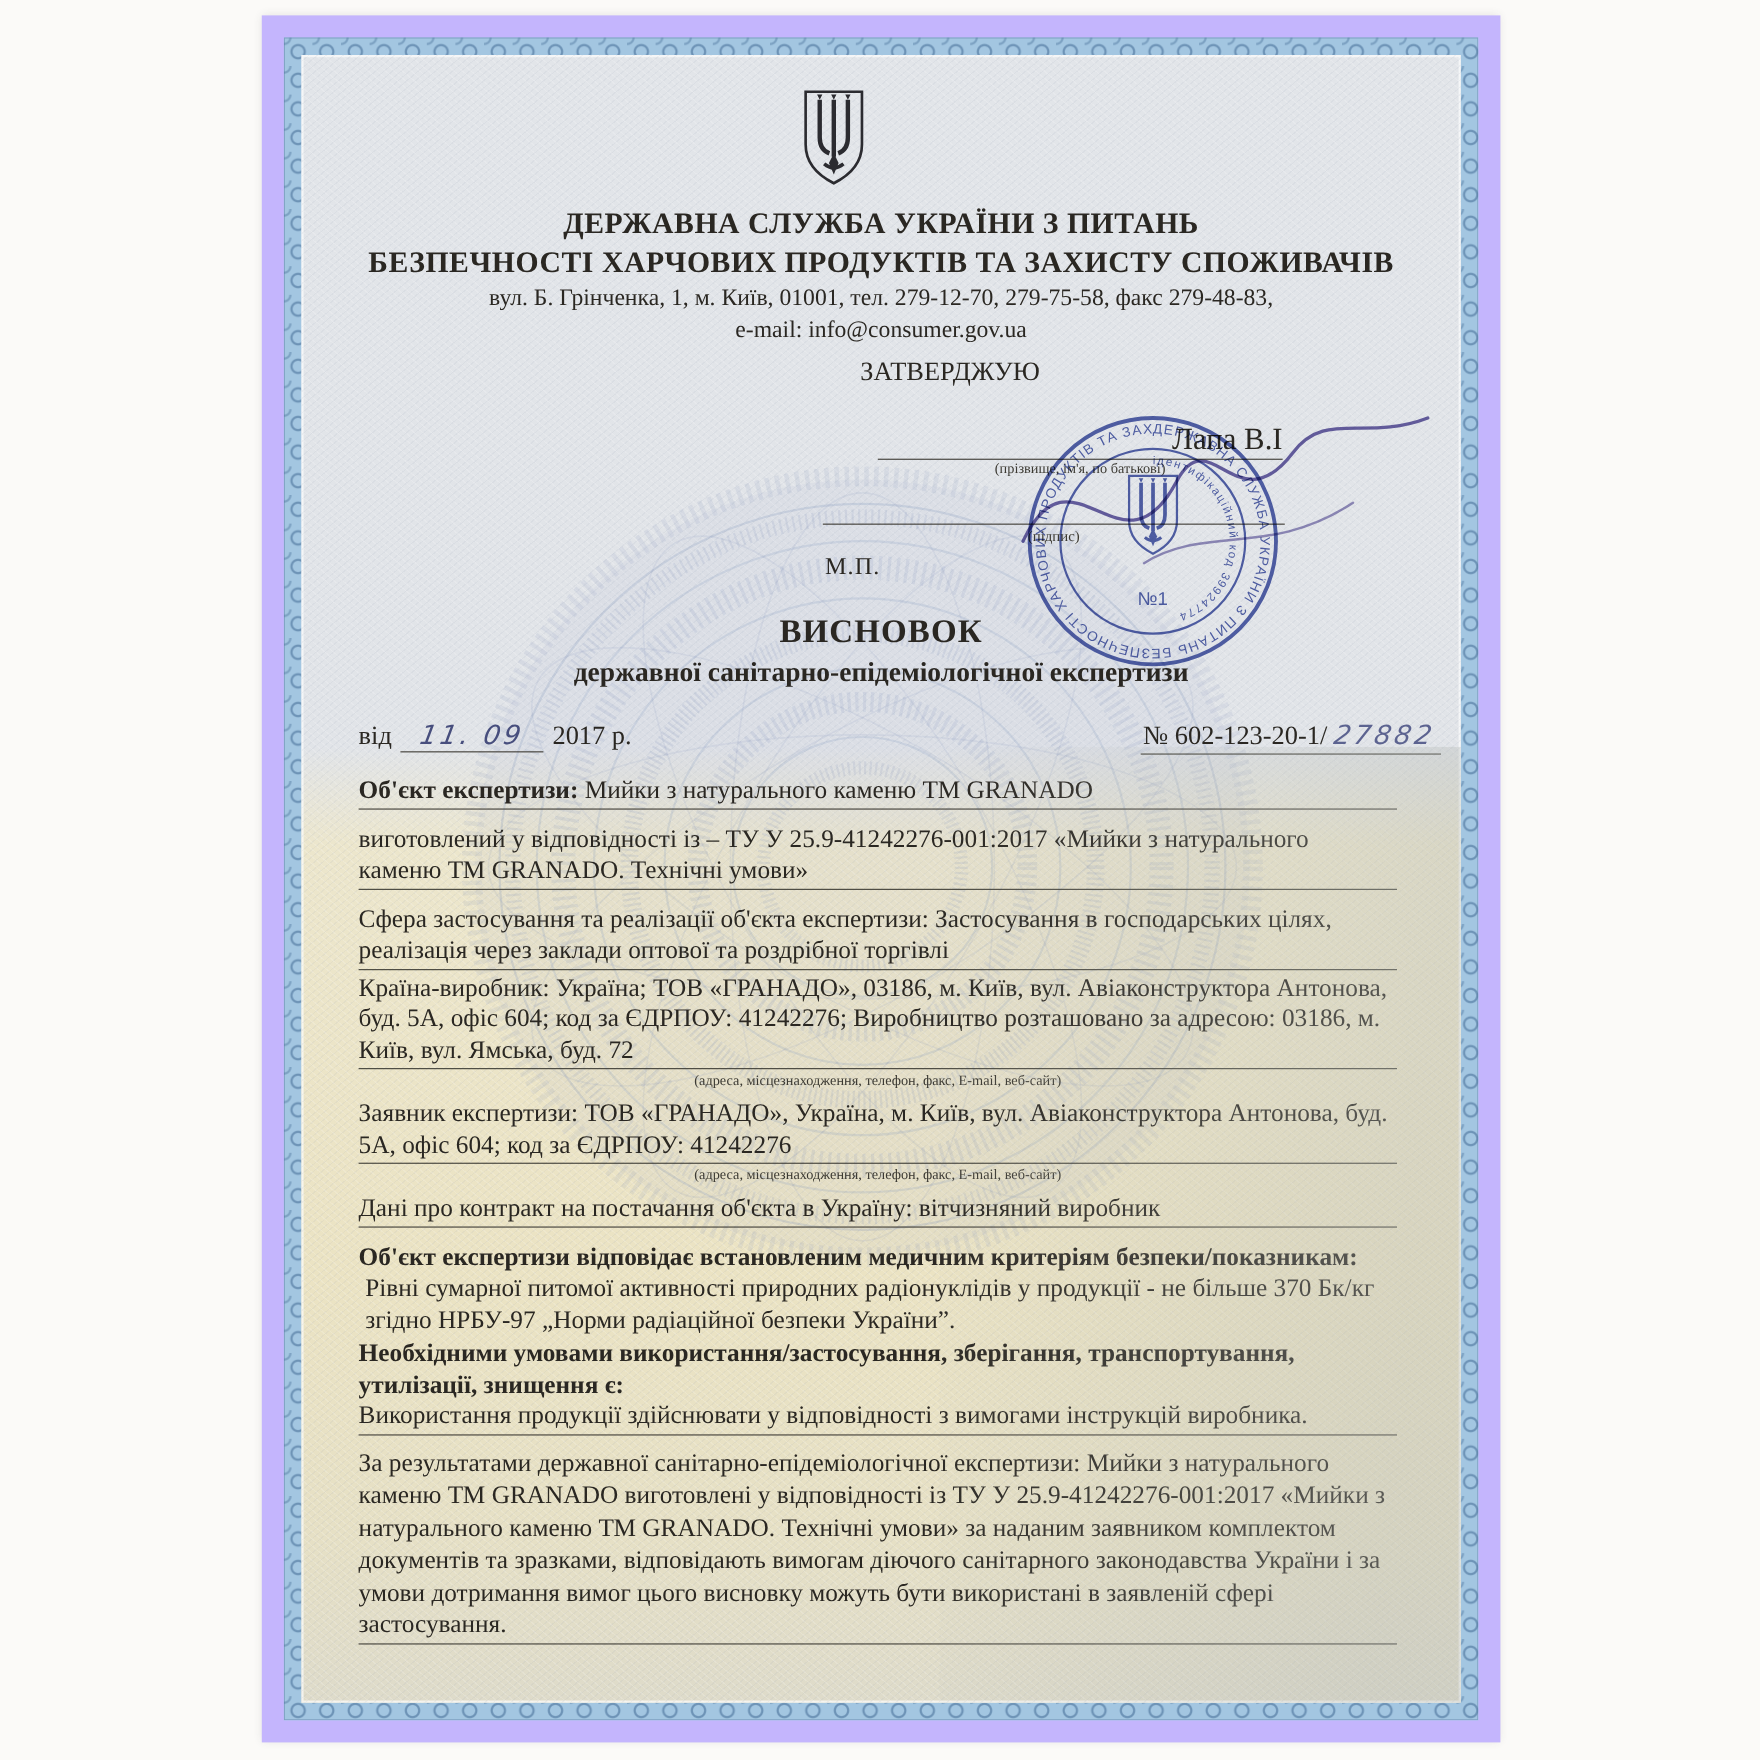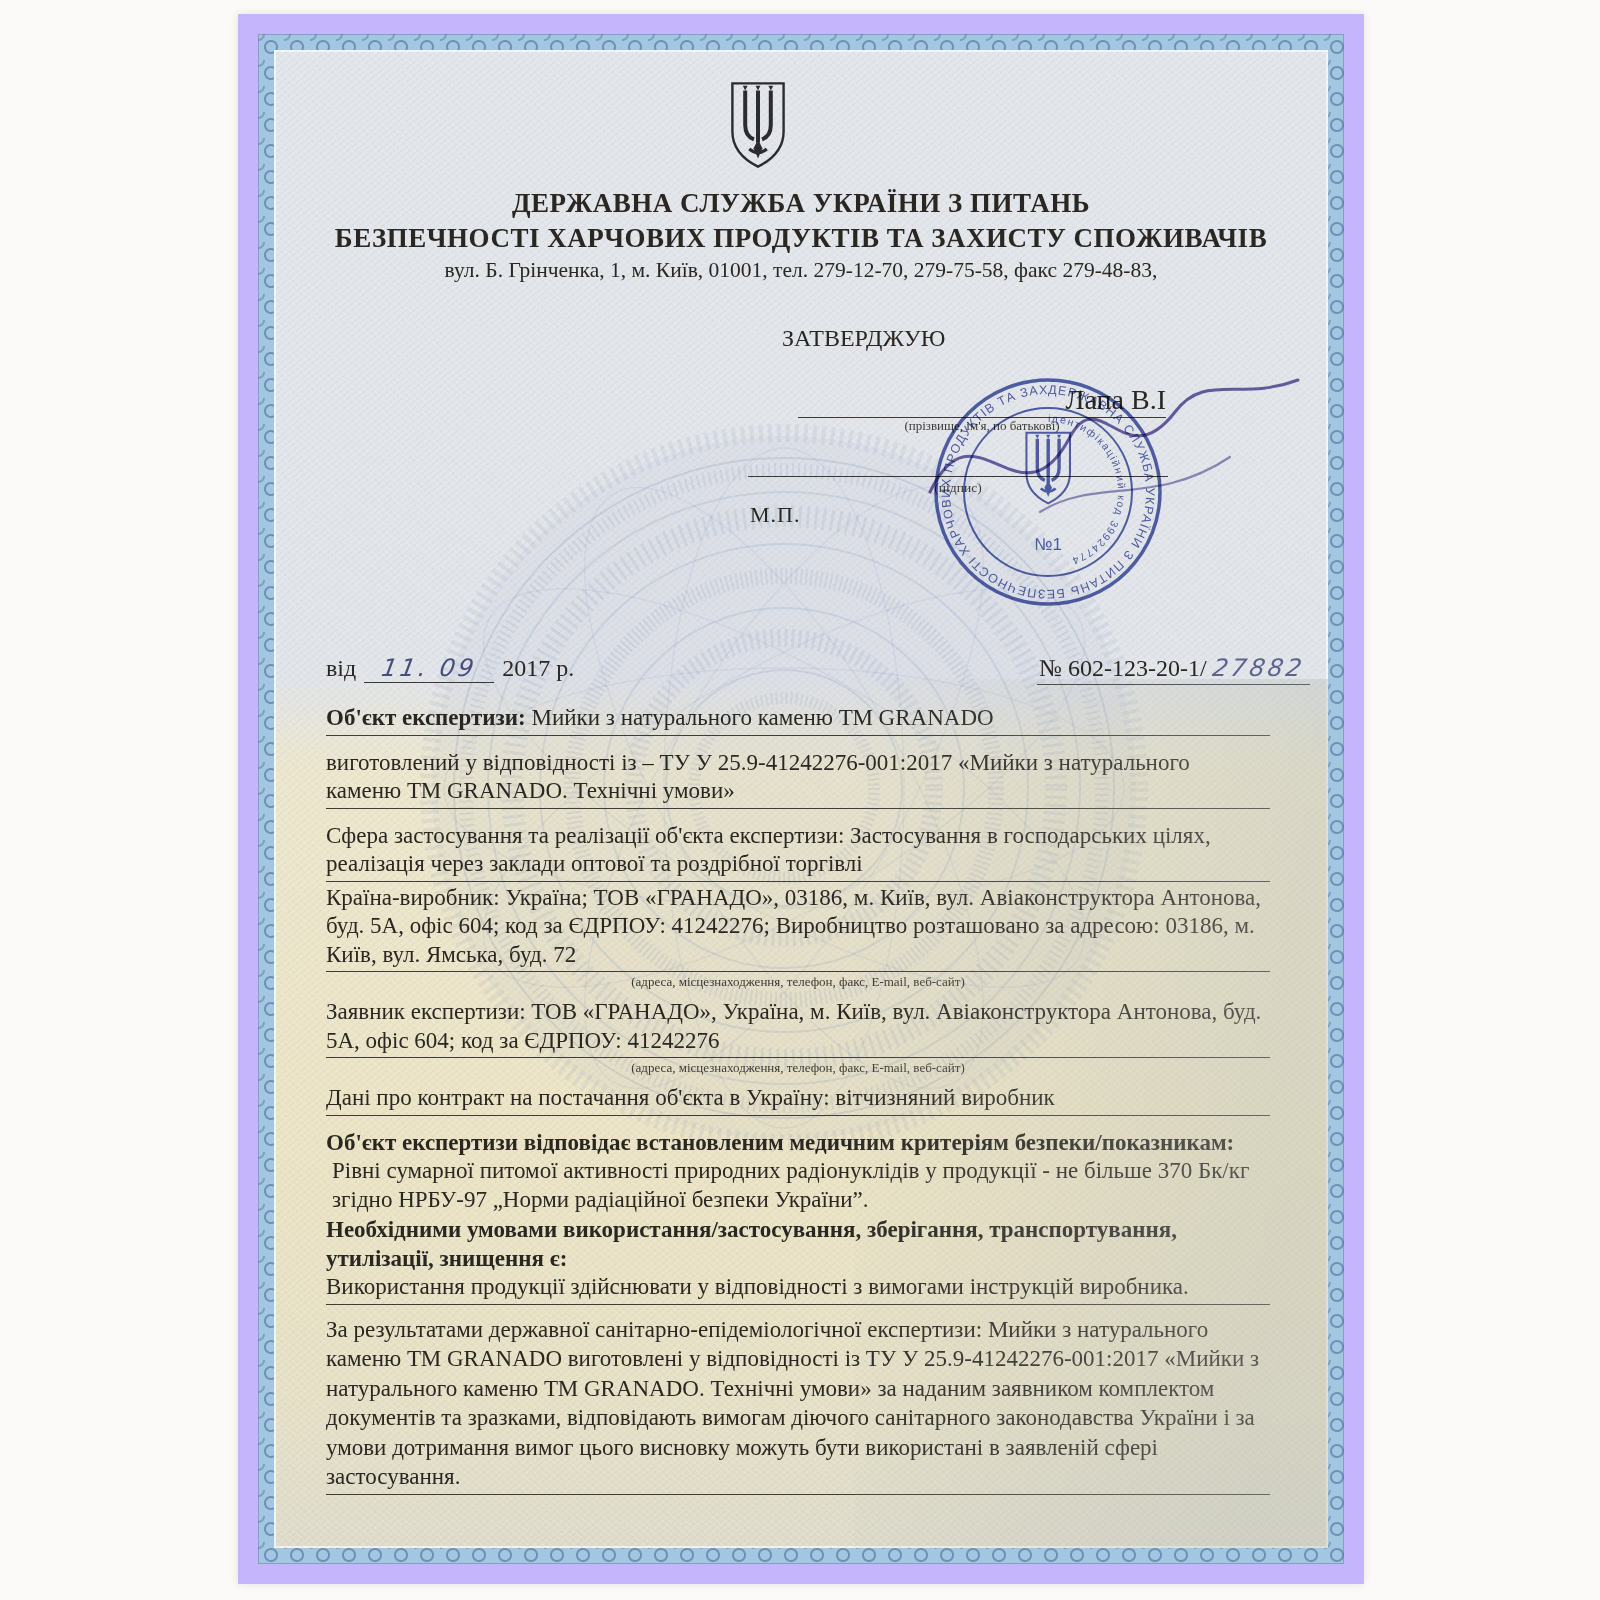--- a/index.html
+++ b/index.html
@@ -132,20 +132,21 @@
     </svg>
 
     <svg class="emblem" viewBox="0 0 80 112">
       <use href="#tryzub"></use>
     </svg>
 
     <div class="agency">
       <div class="l1">ДЕРЖАВНА СЛУЖБА УКРАЇНИ З ПИТАНЬ</div>
       <div class="l2">БЕЗПЕЧНОСТІ ХАРЧОВИХ ПРОДУКТІВ ТА ЗАХИСТУ СПОЖИВАЧІВ</div>
       <div class="addr">вул. Б. Грінченка, 1, м. Київ, 01001, тел. 279-12-70, 279-75-58, факс 279-48-83,</div>
+      <div class="mail">e-mail: info@consumer.gov.ua</div>
     </div>
 
     <div class="approve">
       <div>ЗАТВЕРДЖУЮ</div>
     </div>
     <div class="name-line">Лапа В.І</div>
     <div class="name-hint">(прізвище, ім'я, по батькові)</div>
     <div class="sign-line"></div>
     <div class="sign-hint">(підпис)</div>
     <div class="mp">М.П.</div>
@@ -169,20 +170,24 @@
       <text x="120" y="178" text-anchor="middle" font-size="17" font-family="Liberation Sans, sans-serif" fill="currentColor">№1</text>
     </svg>
 
     <svg class="signature" viewBox="0 0 430 230">
       <g fill="none" stroke="#41368f" stroke-width="3" stroke-linecap="round" opacity=".85">
         <path d="M40 150 C85 55 130 190 180 95 C210 40 235 135 285 70 C315 30 350 60 408 38"></path>
         <path d="M150 170 C205 135 265 165 340 115" stroke-width="2.2" opacity=".7"></path>
       </g>
     </svg>
 
+    <div class="doc-title">
+      <div class="t1">ВИСНОВОК</div>
+      <div class="t2">державної санітарно-епідеміологічної експертизи</div>
+    </div>
 
     <div class="meta">
       <div class="left">
         <span>від</span><span class="date-slot"><span class="hw">11. 09</span></span><span>2017 р.</span>
       </div>
       <div class="right">
         <span>№ 602-123-20-1/</span>
         <span class="hw num">27882</span>
       </div>
     </div>

